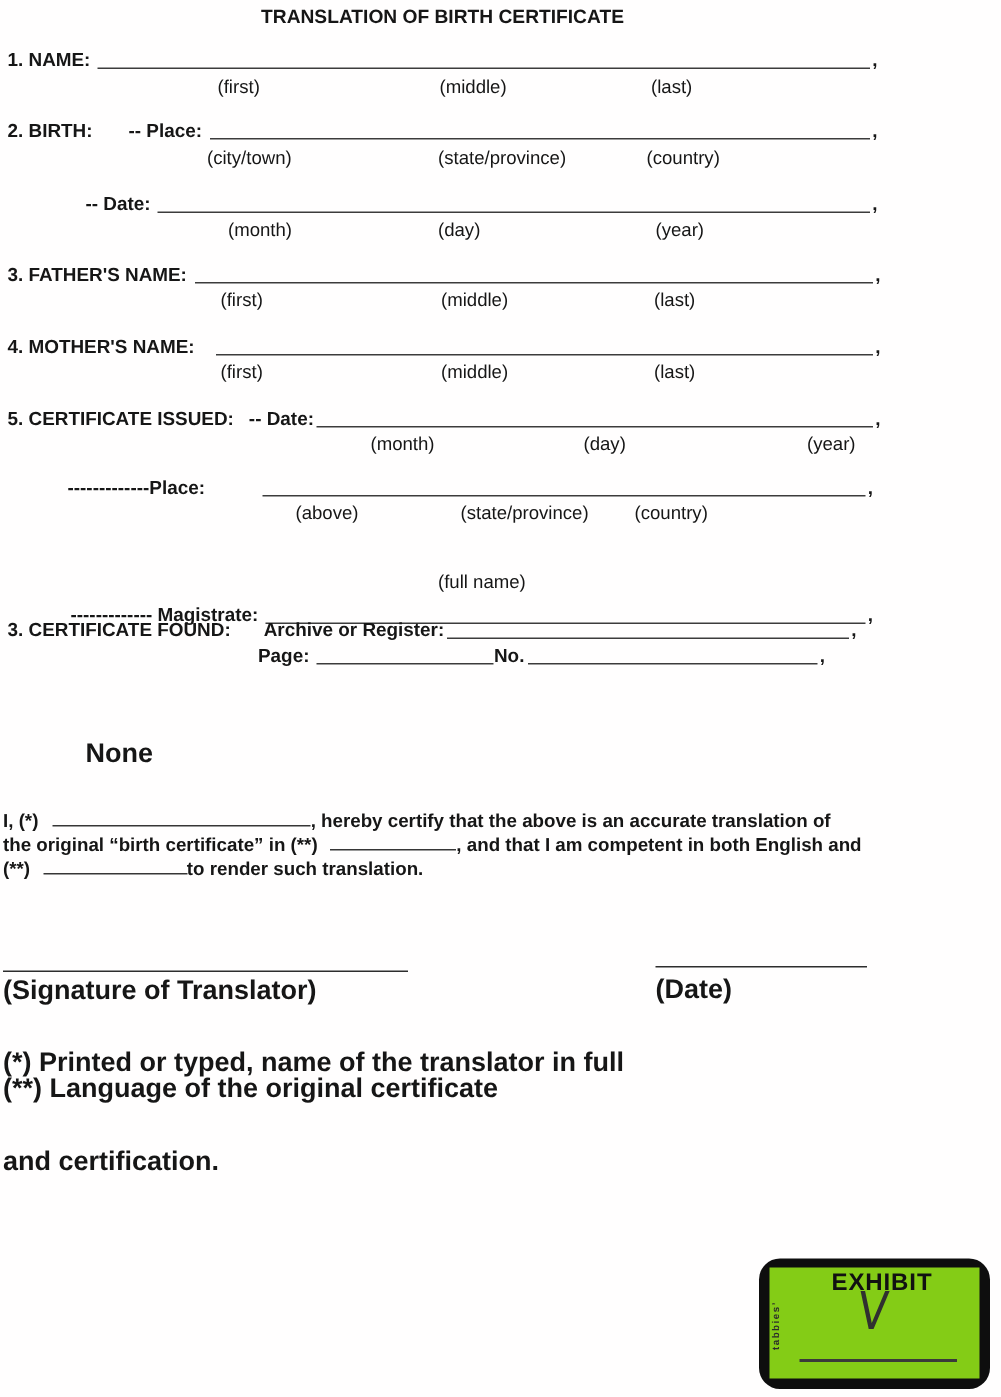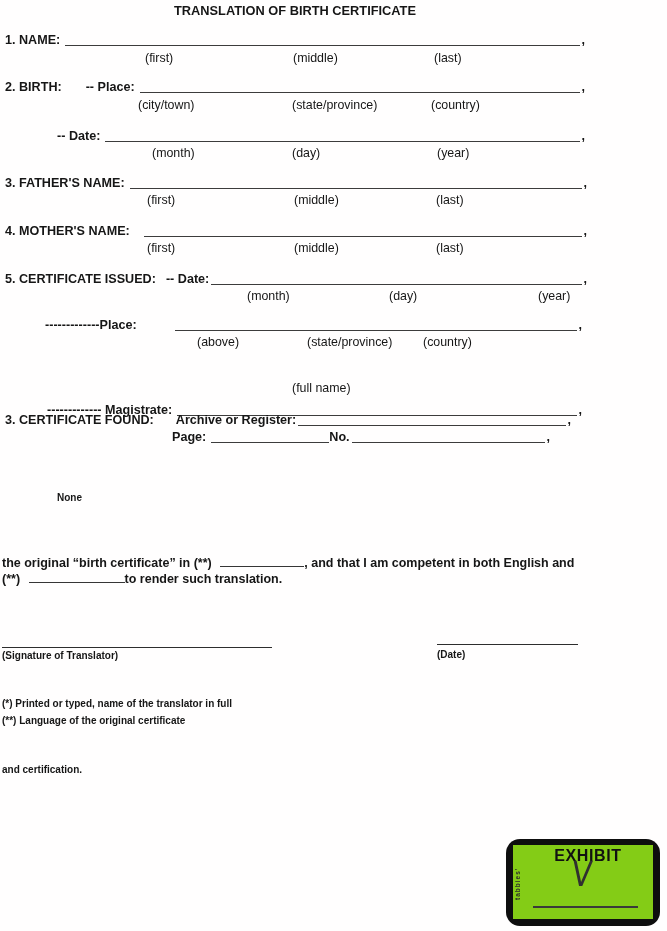--- a/index.html
+++ b/index.html
@@ -14,21 +14,21 @@
   }
   .lbl { white-space:pre; }
   .lbl2 { white-space:pre; }
   .ul { flex:1 1 auto; border-bottom:1.6px solid #3c3c3c; height:2px; margin:0 0 2px 5px; min-width:20px; }
   .ulfix { flex:0 0 auto; border-bottom:1.6px solid #3c3c3c; height:2px; margin:0 0 2px 5px; }
   .comma { margin-left:2px; font-weight:700; }
   
   .caps { position:absolute; left:0; top:0; width:667px; height:0; font-size:12.4px; font-weight:500; }
   .caps span { position:absolute; white-space:pre; }
   .static { position:absolute; font-size:12.6px; font-weight:700; white-space:pre; }
-  .plain  { position:absolute; font-size:10px; font-weight:600; white-space:pre; }
+  .plain  { position:absolute; font-size:18px; font-weight:600; white-space:pre; }
   .center { left:0; width:590px; text-align:center; }
   .heading-underline { border-bottom:1.6px solid #1c1c1c; padding-bottom:1px; }
   
   .para-line { position:absolute; left:2px; font-size:12.5px; font-weight:600; white-space:nowrap; }
   .blank { display:inline-block; border-bottom:1.6px solid #363636; height:11px; vertical-align:baseline; }
   
   .sigline { position:absolute; border-bottom:1.7px solid #2d2d2d; height:2px; }
   
   .exhibit { position:absolute; left:506px; top:839px; width:154px; height:87px; background:#0e0e0e; border-radius:14px; }
   .exhibit-inner { position:absolute; left:7px; top:6px; right:7px; bottom:7px; background:#84cc16; border-radius:0; }
@@ -142,20 +142,24 @@
     <span class="lbl">Page:</span>
     <span class="ulfix" style="width:118px;"></span>
     <span class="lbl2">No.</span>
     <span class="ul" style="margin-left:2px;"></span>
     <span class="comma">,</span>
   </div>
 
   <div class="plain" style="left:57px; top:492px;">None</div>
 
 
+  <div class="para-line" style="top:539px;">
+    <span>I, (*)</span>
+    <span class="blank" style="width:172px; margin-left:6px;"></span><span>, hereby certify that the above is an accurate translation of</span>
+  </div>
   <div class="para-line" style="top:555px;">
     <span>the original “birth certificate” in (**)</span>
     <span class="blank" style="width:84px; margin-left:5px;"></span><span>, and that I am competent in both English and</span>
   </div>
   <div class="para-line" style="top:571px;">
     <span>(**)</span>
     <span class="blank" style="width:96px; margin-left:5px;"></span><span>to render such translation.</span>
   </div>
 
   <div class="sigline" style="left:2px; top:645px; width:270px;"></div>

